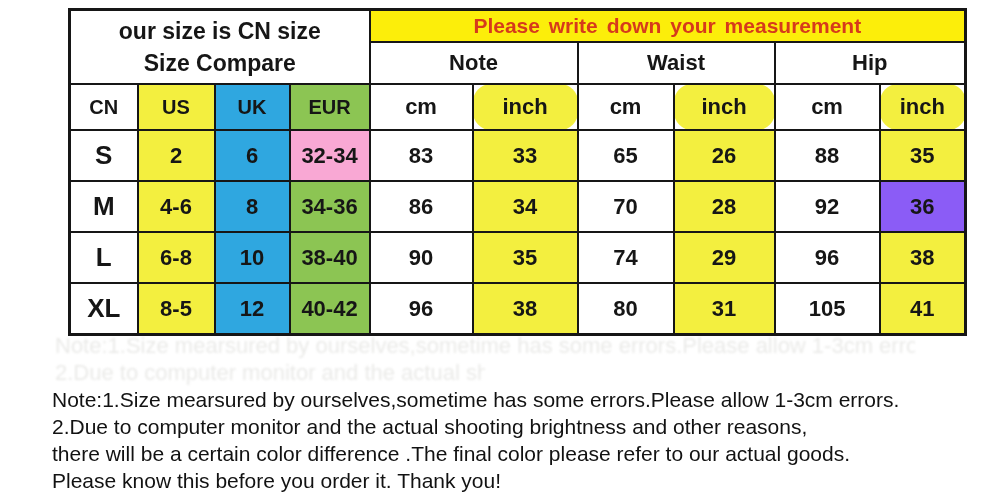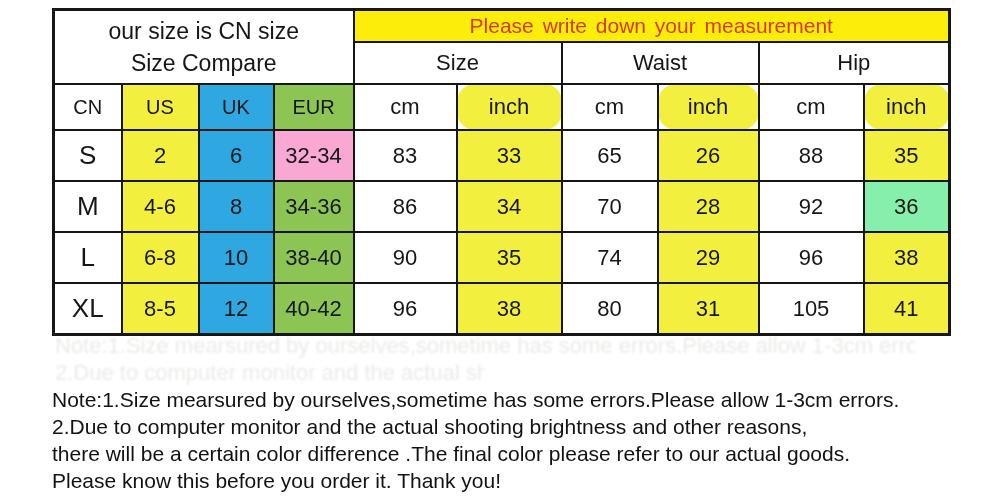--- a/index.html
+++ b/index.html
@@ -9,26 +9,27 @@
     width: 1000px;
     height: 500px;
     font-family: "Liberation Sans", "DejaVu Sans", sans-serif;
     position: relative;
     overflow: hidden;
   }
   .stage { position: absolute; inset: 0; width: 1000px; height: 500px; }
 
   table.size-table {
     position: absolute;
-    left: 52px;
+    left: 68px;
     top: 8px;
     width: 896px;
     border-collapse: collapse;
     table-layout: fixed;
     border: 3px solid #161616;
+    font-weight: bold;
   }
   table.size-table td {
     border: 2px solid #161616;
     text-align: center;
     vertical-align: middle;
     padding: 0;
     color: #161616;
     background: #ffffff;
     overflow: hidden;
     white-space: nowrap;
@@ -97,21 +98,21 @@
     </colgroup>
     <tbody>
       <tr class="r-banner">
         <td class="hdr-left" colspan="4" rowspan="2">
           <div>our size is CN size</div>
           <div>Size Compare</div>
         </td>
         <td class="banner" colspan="6" style="background:#fcee0a;color:#d63a1c">Please write down your measurement</td>
       </tr>
       <tr class="r-groups">
-        <td class="group" colspan="2">Size</td>
+        <td class="group" colspan="2">Note</td>
         <td class="group" colspan="2">Waist</td>
         <td class="group" colspan="2">Hip</td>
       </tr>
       <tr class="r-cols">
         <td class="c-col">CN</td>
         <td class="c-col" style="background:#f3ef3f">US</td>
         <td class="c-col" style="background:#2fa7e0">UK</td>
         <td class="c-col" style="background:#8cc553">EUR</td>
         <td class="c-unit">cm</td>
         <td class="c-unit" style="background:#f3ef3f">inch</td>
@@ -137,21 +138,21 @@
       <tr class="r-data">
         <td class="v-size">M</td>
         <td class="v" style="background:#f3ef3f">4-6</td>
         <td class="v" style="background:#2fa7e0">8</td>
         <td class="v" style="background:#8cc553">34-36</td>
         <td class="v">86</td>
         <td class="v" style="background:#f3ef3f">34</td>
         <td class="v">70</td>
         <td class="v" style="background:#f3ef3f">28</td>
         <td class="v">92</td>
-        <td class="v" style="background:#86efac">36</td>
+        <td class="v" style="background:#8b5cf6">36</td>
       </tr>
 
       <tr class="r-data">
         <td class="v-size">L</td>
         <td class="v" style="background:#f3ef3f">6-8</td>
         <td class="v" style="background:#2fa7e0">10</td>
         <td class="v" style="background:#8cc553">38-40</td>
         <td class="v">90</td>
         <td class="v" style="background:#f3ef3f">35</td>
         <td class="v">74</td>

